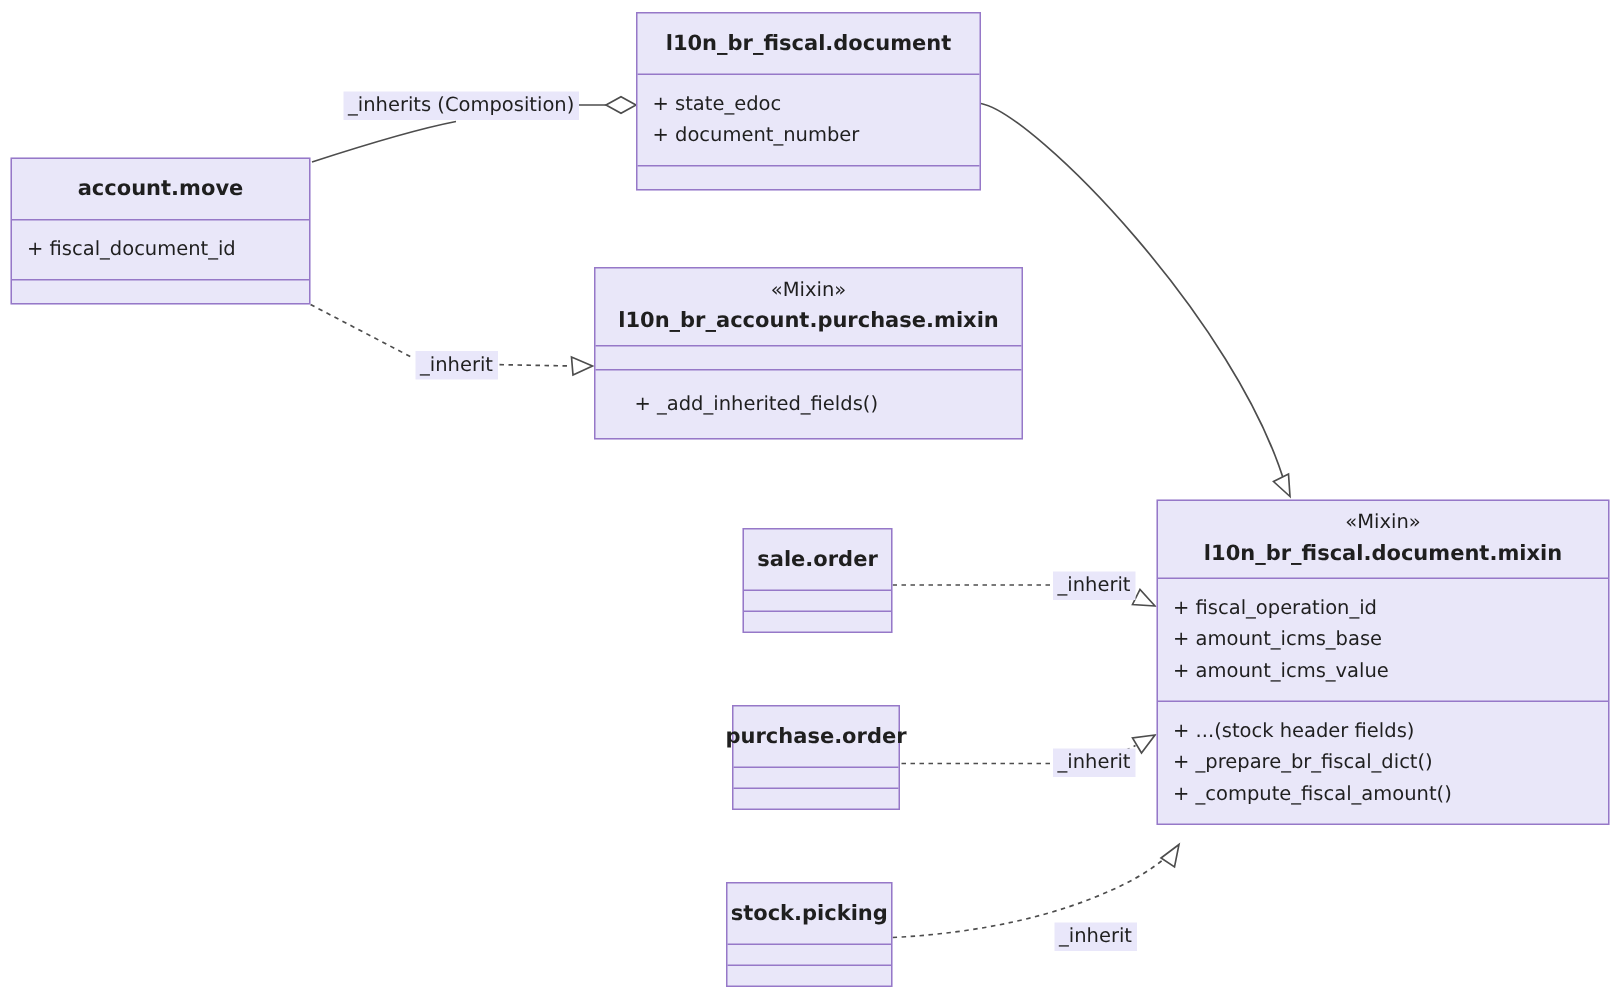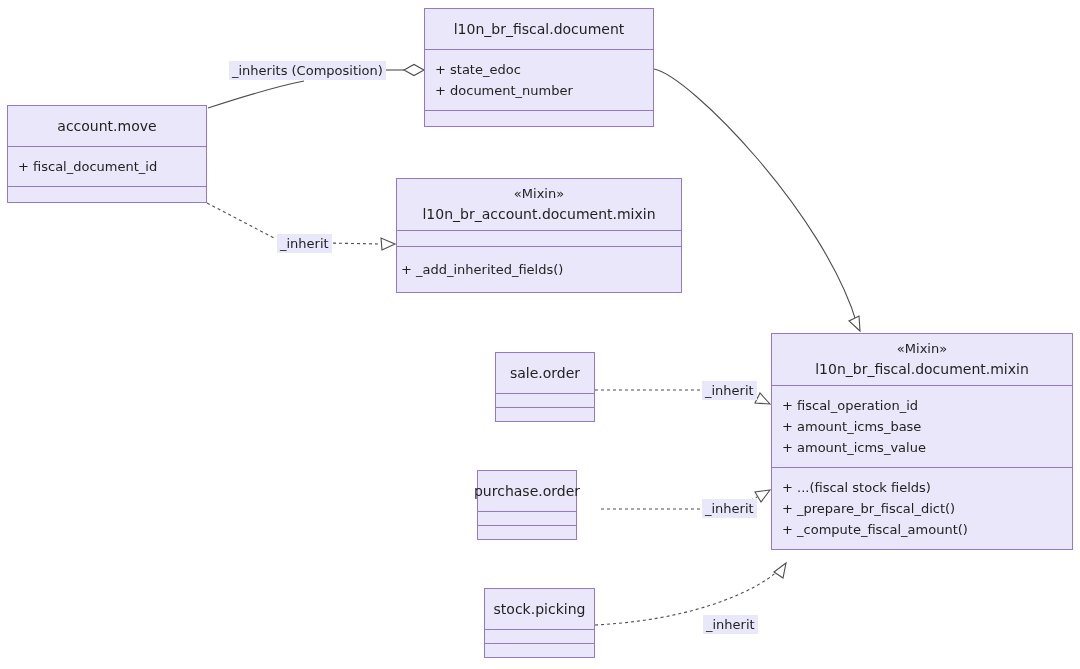--- a/index.html
+++ b/index.html
@@ -29,21 +29,21 @@
     background: var(--box-fill);
     border: 1.5px solid var(--box-border);
   }
   .c-title {
     min-height: 40px;
     display: flex; flex-direction: column;
     align-items: center; justify-content: center;
     padding: 4px 8px;
     text-align: center;
   }
-  .c-title .c-name { font-weight: normal; font-size: 14px; line-height: 21px; white-space: nowrap; }
+  .c-title .c-name { font-weight: bold; font-size: 14px; line-height: 21px; white-space: nowrap; }
   .c-title .stereotype { font-size: 13px; line-height: 20px; font-weight: normal; }
   .c-title.two-line { padding: 5px 8px; }
   .compartment { border-top: 1px solid var(--box-border); padding: 9px 10px; }
   .compartment.empty { padding: 0; height: 16px; }
   .compartment.empty-sm { padding: 0; height: 14px; }
   .member { font-size: 13px; line-height: 21px; white-space: nowrap; }
 
   .edge-label {
     position: absolute;
     font-size: 13px;
@@ -100,54 +100,54 @@
     </div>
     <div class="compartment">
       <div class="member">+ fiscal_document_id</div>
     </div>
     <div class="compartment empty"></div>
   </div>
 
   <div class="uml-class" style="left:396px; top:178px; width:286px;">
     <div class="c-title two-line">
       <div class="stereotype">«Mixin»</div>
-      <div class="c-name">l10n_br_account.document.mixin</div>
+      <div class="c-name">l10n_br_account.purchase.mixin</div>
     </div>
     <div class="compartment empty"></div>
-    <div class="compartment" style="padding:12px 4px;">
+    <div class="compartment" style="padding:12px 26px;">
       <div class="member">+ _add_inherited_fields()</div>
     </div>
   </div>
 
   <div class="uml-class" style="left:771px; top:333px; width:302px;">
     <div class="c-title two-line">
       <div class="stereotype">«Mixin»</div>
       <div class="c-name">l10n_br_fiscal.document.mixin</div>
     </div>
     <div class="compartment">
       <div class="member">+ fiscal_operation_id</div>
       <div class="member">+ amount_icms_base</div>
       <div class="member">+ amount_icms_value</div>
     </div>
     <div class="compartment">
-      <div class="member">+ ...(fiscal stock fields)</div>
+      <div class="member">+ ...(stock header fields)</div>
       <div class="member">+ _prepare_br_fiscal_dict()</div>
       <div class="member">+ _compute_fiscal_amount()</div>
     </div>
   </div>
 
   <div class="uml-class" style="left:495px; top:352px; width:100px;">
     <div class="c-title">
       <div class="c-name">sale.order</div>
     </div>
     <div class="compartment empty-sm"></div>
     <div class="compartment empty-sm"></div>
   </div>
 
-  <div class="uml-class" style="left:477px; top:470px; width:100px;">
+  <div class="uml-class" style="left:488px; top:470px; width:112px;">
     <div class="c-title">
       <div class="c-name">purchase.order</div>
     </div>
     <div class="compartment empty-sm"></div>
     <div class="compartment empty-sm"></div>
   </div>
 
   <div class="uml-class" style="left:484px; top:588px; width:111px;">
     <div class="c-title">
       <div class="c-name">stock.picking</div>

